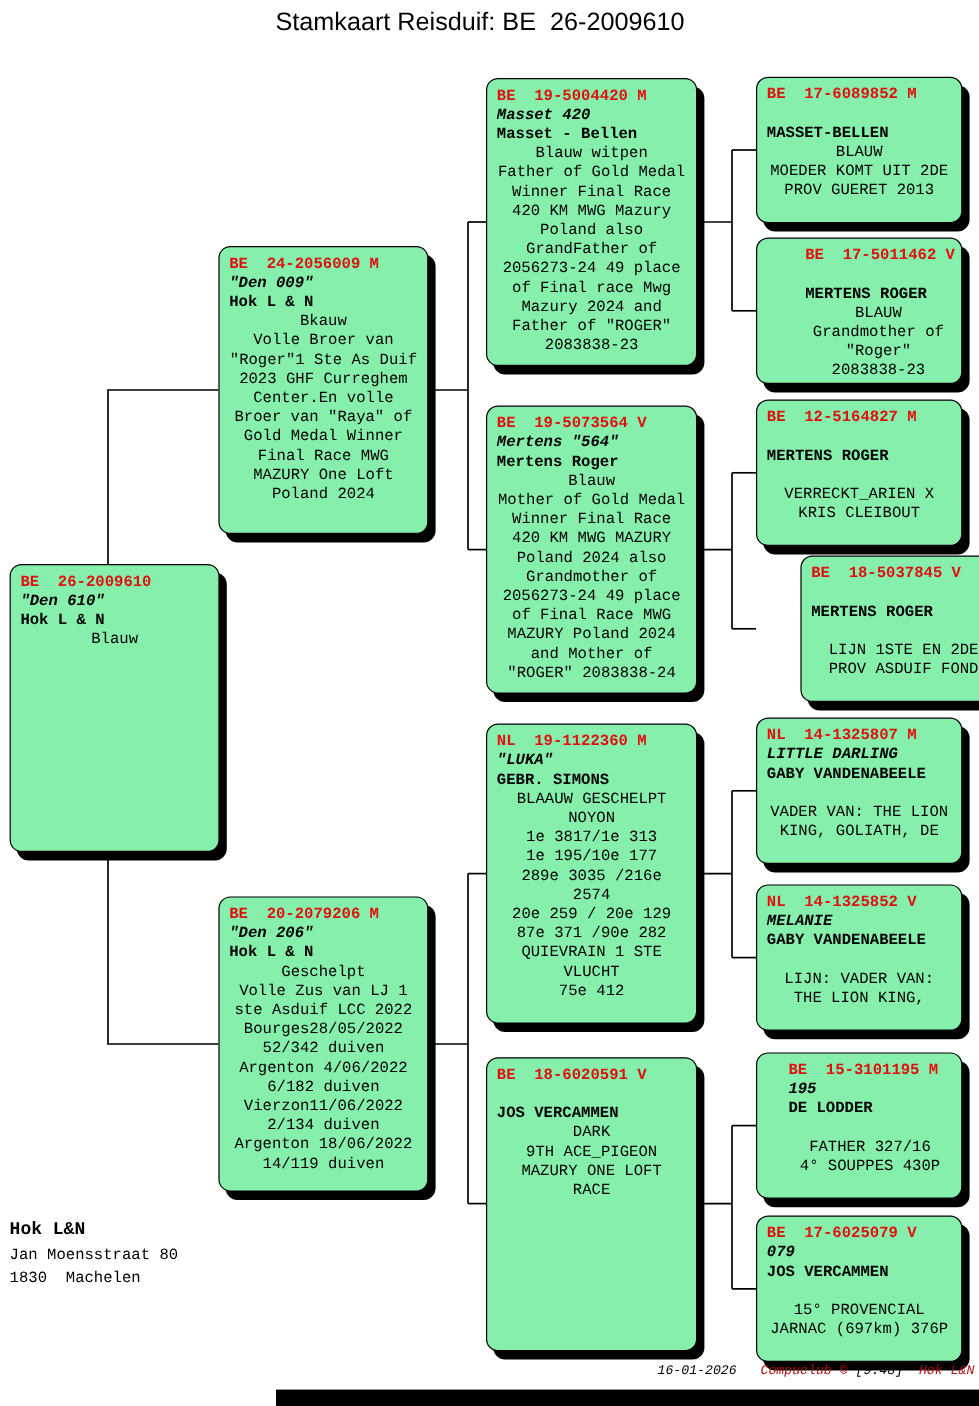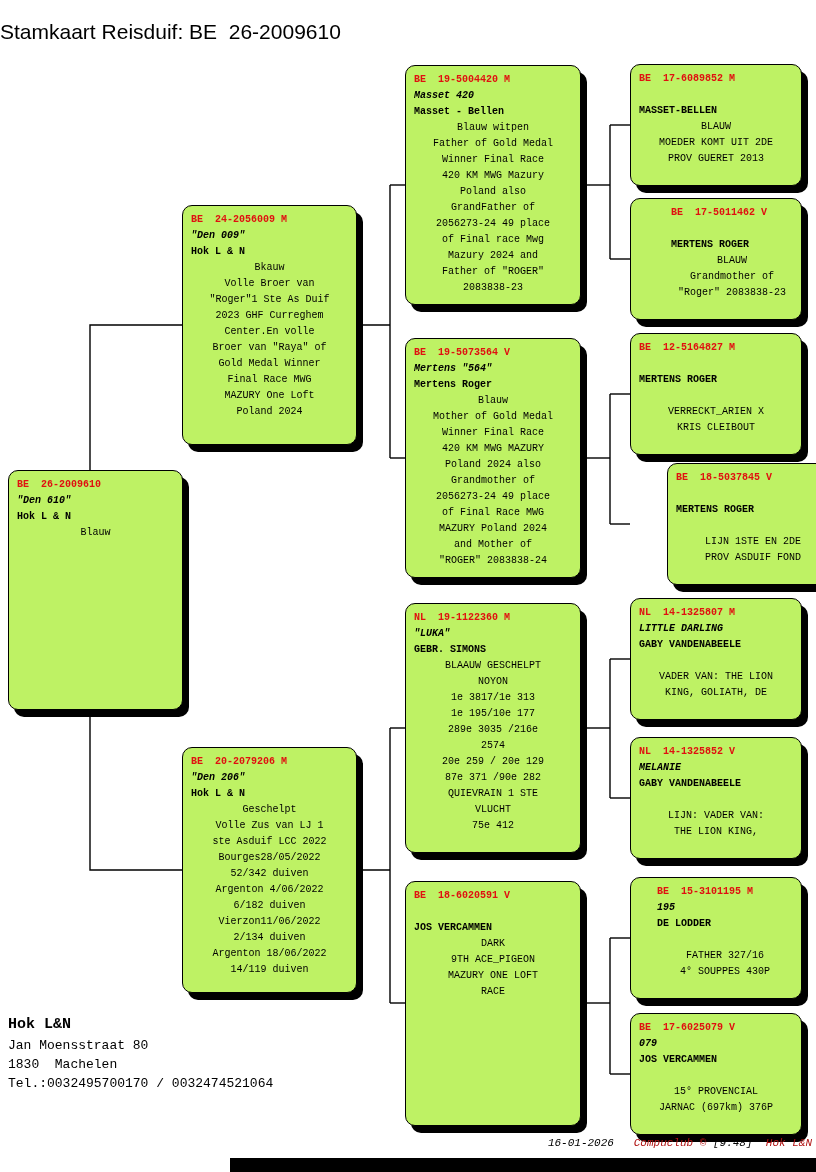--- a/index.html
+++ b/index.html
@@ -1,23 +1,23 @@
 <!DOCTYPE html>
 <html><head>
 <meta charset="utf-8">
 <style>
   html,body{margin:0;padding:0;background:#fff;}
   #page{position:relative;width:816px;height:1172px;background:#ffffff;overflow:hidden;
         font-family:"Liberation Mono",monospace;color:#000;}
-  #title{position:absolute;top:20px;left:0;width:800px;
+  #title{position:absolute;top:7px;left:0;width:800px;text-align:center;
          font-family:"Liberation Sans",sans-serif;font-size:21px;white-space:pre;}
   svg.connectors{position:absolute;left:0;top:0;}
-  .box{position:absolute;background:#bef264;border:1.6px solid #000;border-radius:10px;
+  .box{position:absolute;background:#86efac;border:1.6px solid #000;border-radius:10px;
        box-shadow:6px 7px 0 0 #000;padding:6px 8px 4px 8px;
-       font-size:10px;line-height:16px;box-sizing:border-box;}
+       font-size:13px;line-height:16px;box-sizing:border-box;}
   .ring{color:#e01010;font-weight:bold;white-space:pre;min-height:16px;}
   .name{font-style:italic;font-weight:bold;white-space:pre;min-height:16px;}
   .owner{font-weight:bold;white-space:pre;min-height:16px;font-family:Liberation Mono, monospace;}
   .info{white-space:pre-wrap;text-align:center;}
   
   .b-subject{left:8px;  top:470px;width:175px;height:240px;}
   .b-father {left:182px;top:205px;width:175px;height:240px;}
   .b-mother {left:182px;top:747px;width:175px;height:246px;}
   .b-ff{left:405px;top:65px; width:176px;height:240px;}
   .b-fm{left:405px;top:338px;width:176px;height:240px;}
@@ -242,20 +242,19 @@
     <div class="owner">JOS VERCAMMEN</div>
     <div class="info">
 15° PROVENCIAL
 JARNAC (697km) 376P</div>
   </div>
 
   <div id="owner-block">
     <div class="loft">Hok L&amp;N</div>
     <div class="addr">Jan Moensstraat 80</div>
     <div class="addr">1830  Machelen</div>
-    <div class="addr">Tel.:0032495700170 / 0032474521064</div>
   </div>
 
   <div id="print-footer"><span>16-01-2026</span><span>   </span><span class="red">Compuclub ©</span><span> </span><span>[9.48]</span><span>  </span><span class="red">Hok L&amp;N</span></div>
 
   <div id="bottom-bar"></div>
 
 </div>
 
 </body></html>

